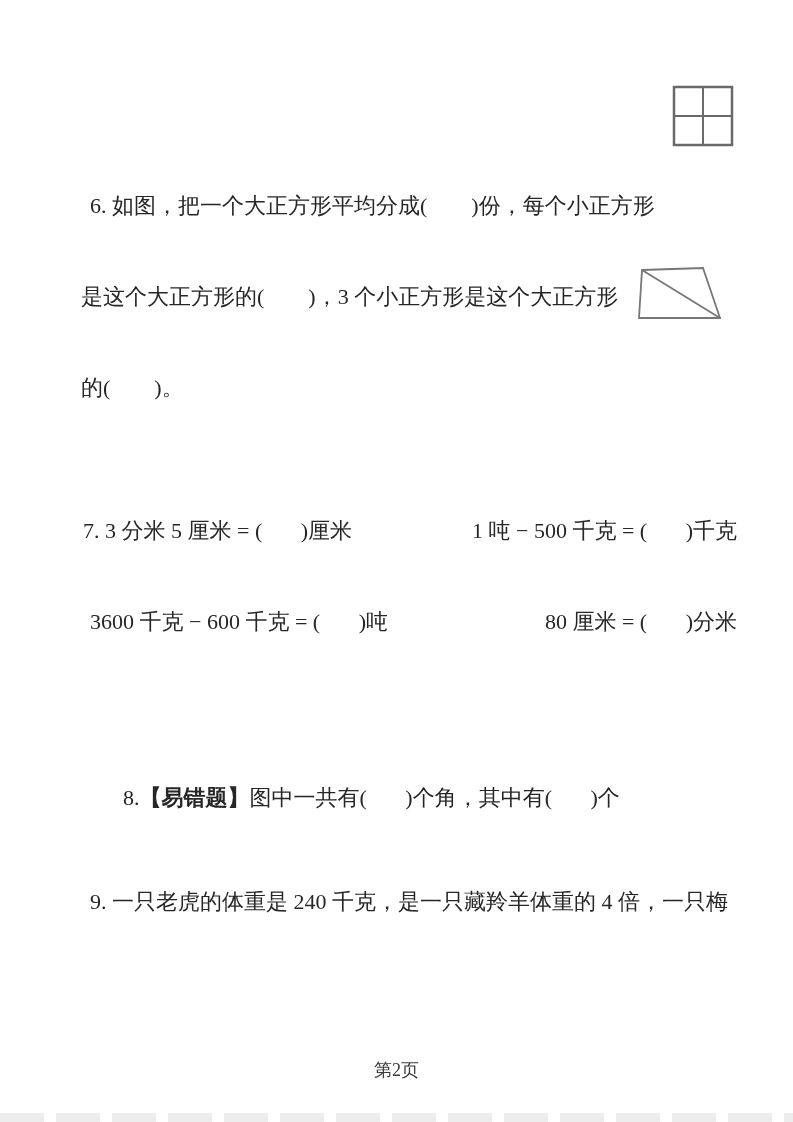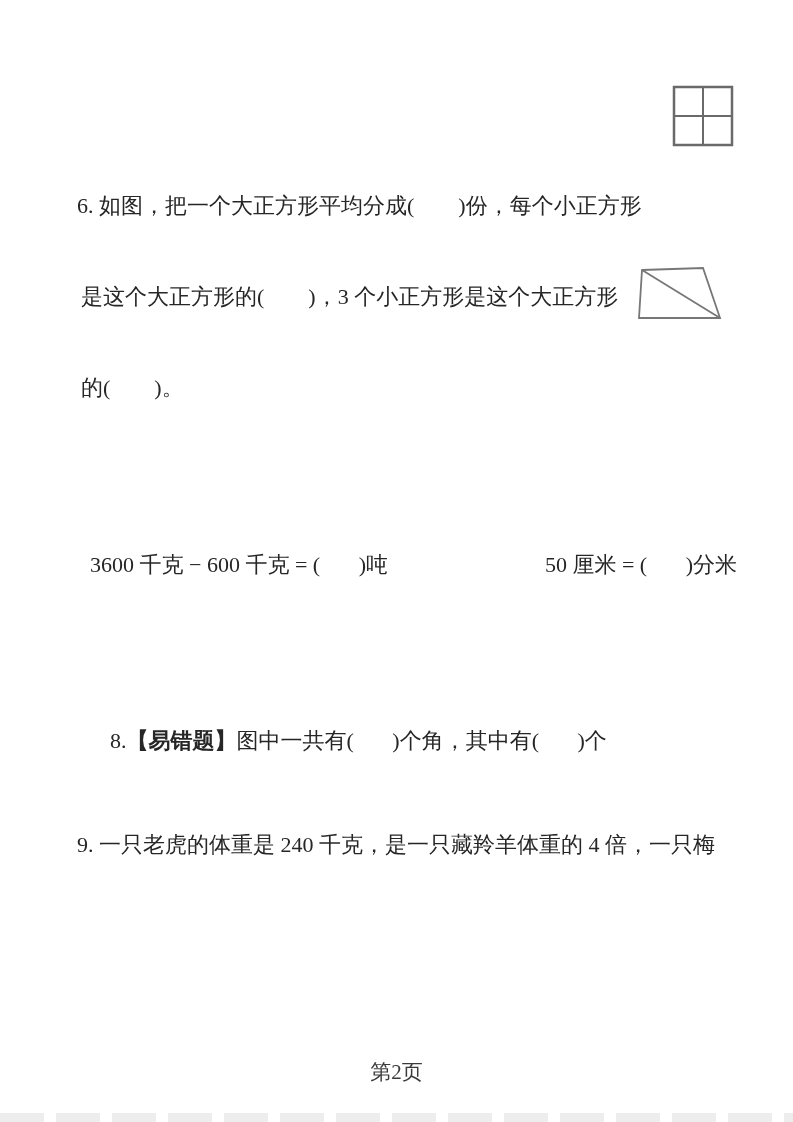--- a/index.html
+++ b/index.html
@@ -13,29 +13,29 @@
   }
   .content{
     position:absolute;
     left:65px;top:82px;
     width:672px;
     white-space:pre;
     font-size:22px;
   }
   .line{height:39px;line-height:39px;}
   .ml18{margin-left:18px;}
-  .ml22{margin-left:12px;}
-  .ml25{margin-left:25px;margin-top:34px;}
+  .ml22{margin-left:25px;}
+  .ml25{margin-left:25px;}
   .ml38{margin-left:16px;}
   .between{display:flex;justify-content:space-between;}
   .bold{font-weight:bold;text-align:right;}
   .fig{position:absolute;}
   .footer{
     position:absolute;left:0;right:0;top:1058px;height:24px;
-    text-align:center;font-size:21px;color:#3a3a3a;
+    text-align:center;font-size:18px;color:#3a3a3a;
   }
   .bottom-strip{
     position:absolute;left:0;right:0;bottom:0;height:9px;
     background:repeating-linear-gradient(90deg,#ededed 0 44px,#ffffff 44px 56px);
   }
   svg{display:block;}
 </style>
 </head>
 <body>
 
@@ -53,23 +53,27 @@
   </svg>
 
   <div class="content">
 
     
     <div class="line ml22">6. 如图，把一个大正方形平均分成(        )份，每个小正方形</div>
     <div class="line ml38">是这个大正方形的(        )，3 个小正方形是这个大正方形</div>
     <div class="line ml38">的(        )。</div>
 
     
+    <div class="line between ml18">
+      <span>7. 3 分米 5 厘米 = (       )厘米</span>
+      <span>1 吨 − 500 千克 = (       )千克</span>
+    </div>
     <div class="line between ml25">
       <span>3600 千克 − 600 千克 = (       )吨</span>
-      <span>50 厘米 = (       )分米</span>
+      <span>80 厘米 = (       )分米</span>
     </div>
 
     
     <div class="line ml22" style="margin-top:-6px;">
       <span>8.</span><span class="bold">【易错题】</span><span>图中一共有(       )个角，其中有(       )个</span>
     </div>
 
     
     <div class="line ml22">9. 一只老虎的体重是 240 千克，是一只藏羚羊体重的 4 倍，一只梅</div>
 

